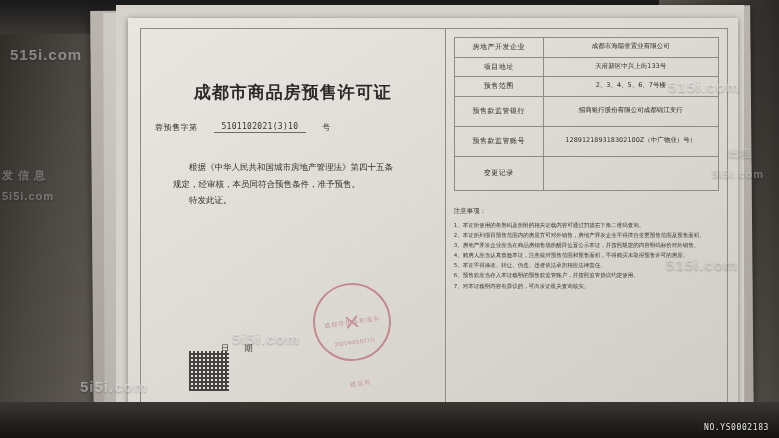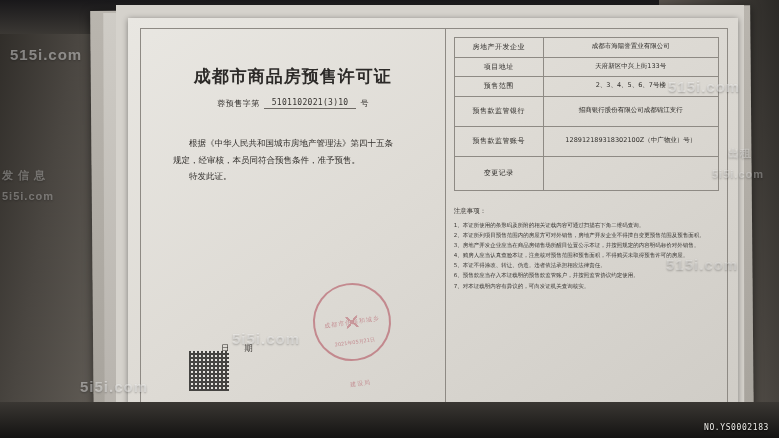--- a/index.html
+++ b/index.html
@@ -98,31 +98,31 @@
     padding: 8px 8px;
     box-sizing: border-box;
   }
   .doc-title {
     text-align: center;
     font-family: "DejaVu Serif", serif;
     font-weight: bold;
     font-size: 17px;
     letter-spacing: 1px;
     color: #2c2a28;
-    margin-top: 26px;
+    margin-top: 42px;
     white-space: nowrap;
   }
   .serial-row {
     display: flex;
     align-items: flex-end;
-    justify-content: center;
-    margin-top: 10px;
+    justify-content: flex-start;
+    margin-top: 18px;
     font-size: 8px;
     color: #35322f;
-    gap: 4px;
+    gap: 16px;
   }
   .serial-label { font-size: 8px; letter-spacing: .5px; }
   .serial-value {
     border-bottom: 1px solid #6e6a65;
     padding: 0 8px 1px 8px;
     font-family: "DejaVu Sans Mono", monospace;
     font-size: 8px;
     letter-spacing: .3px;
   }
   .serial-suffix { font-size: 8px; }

